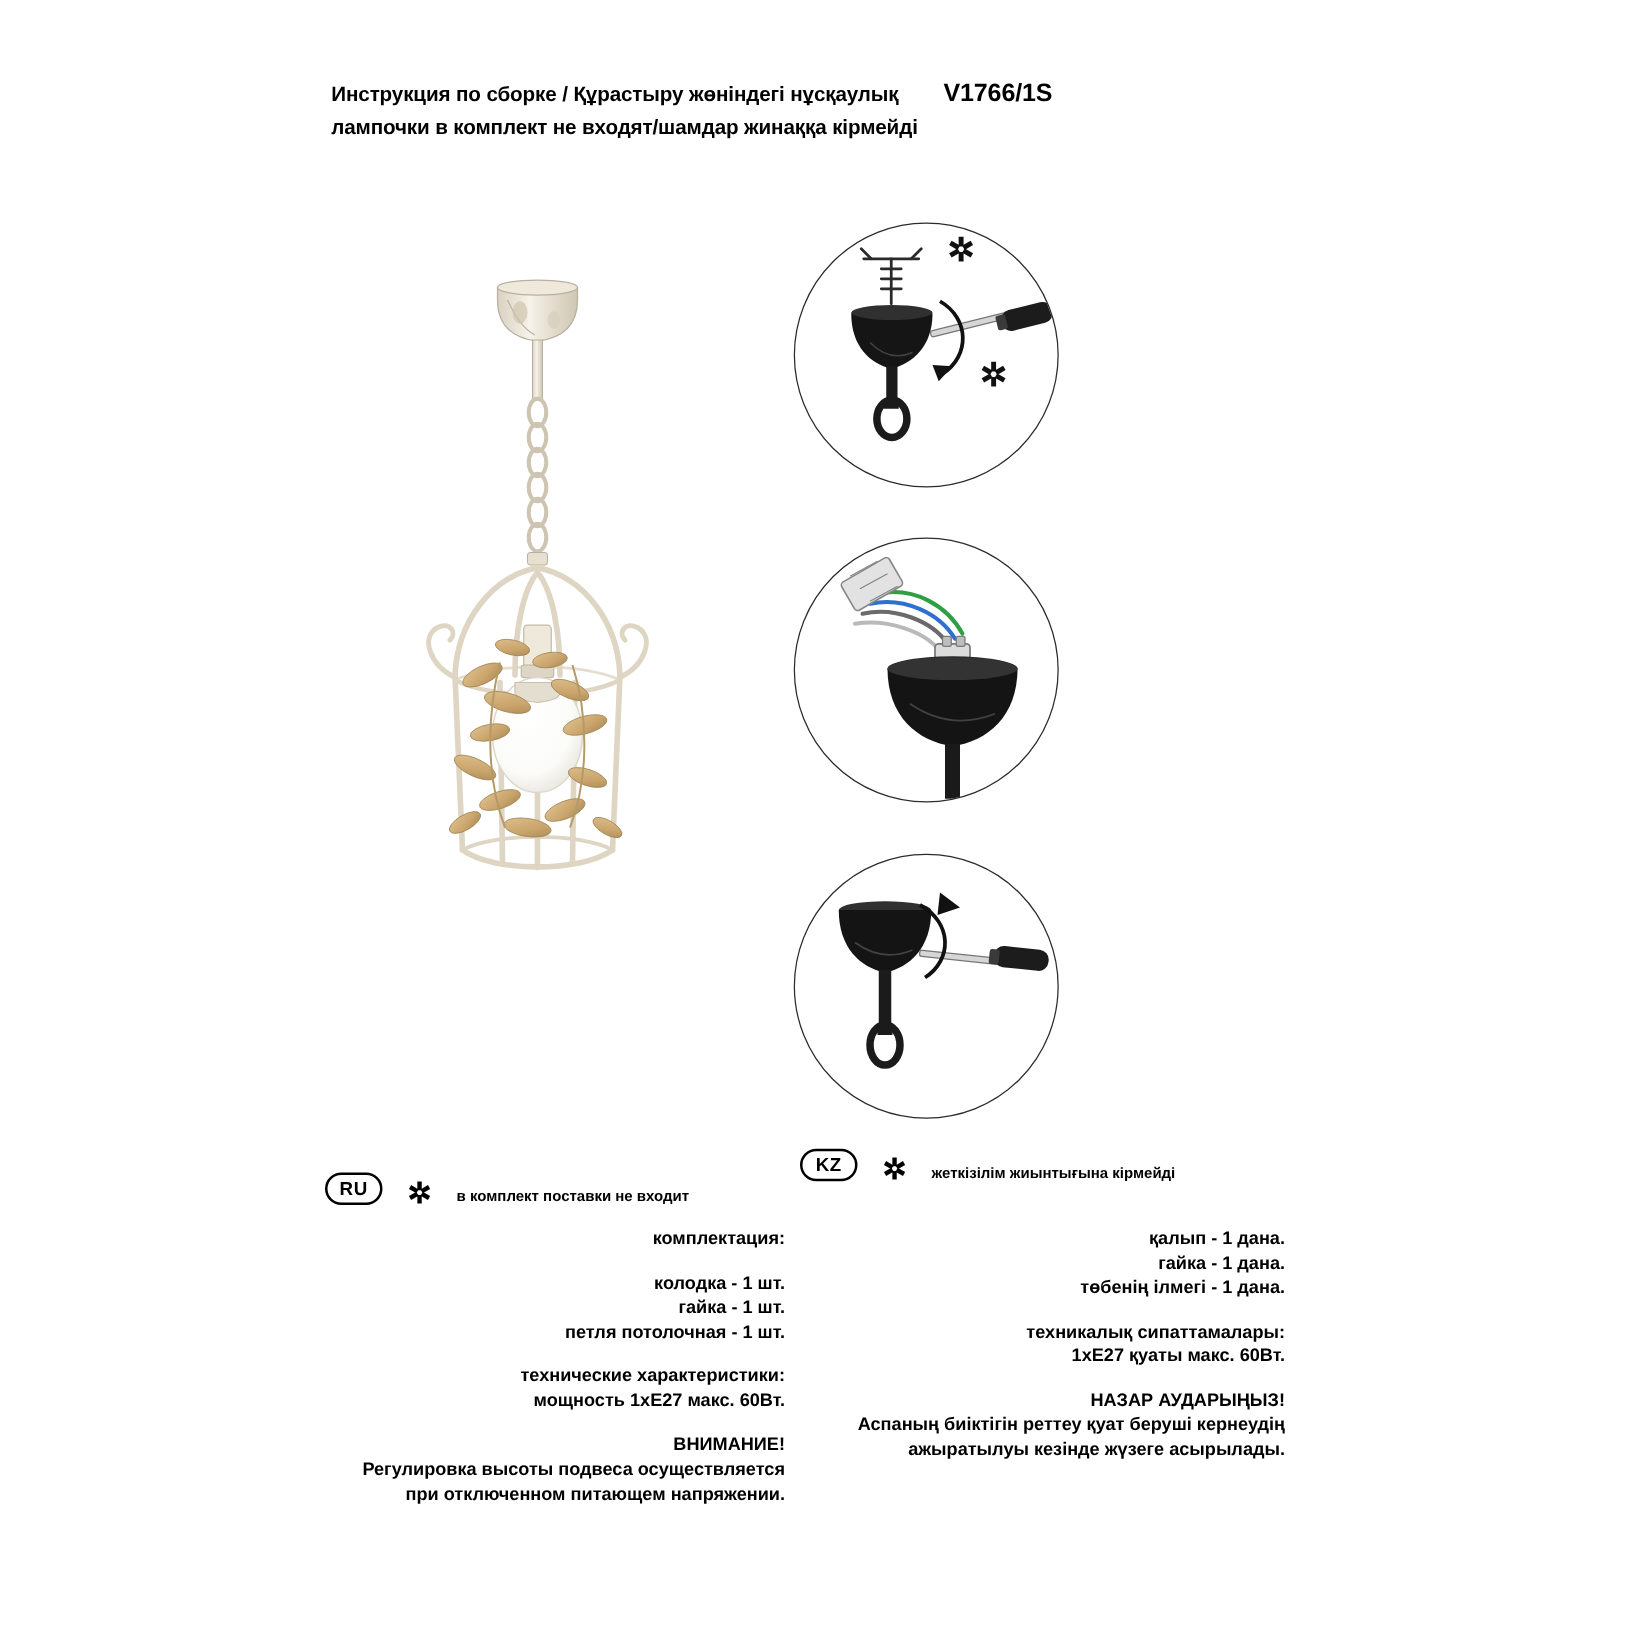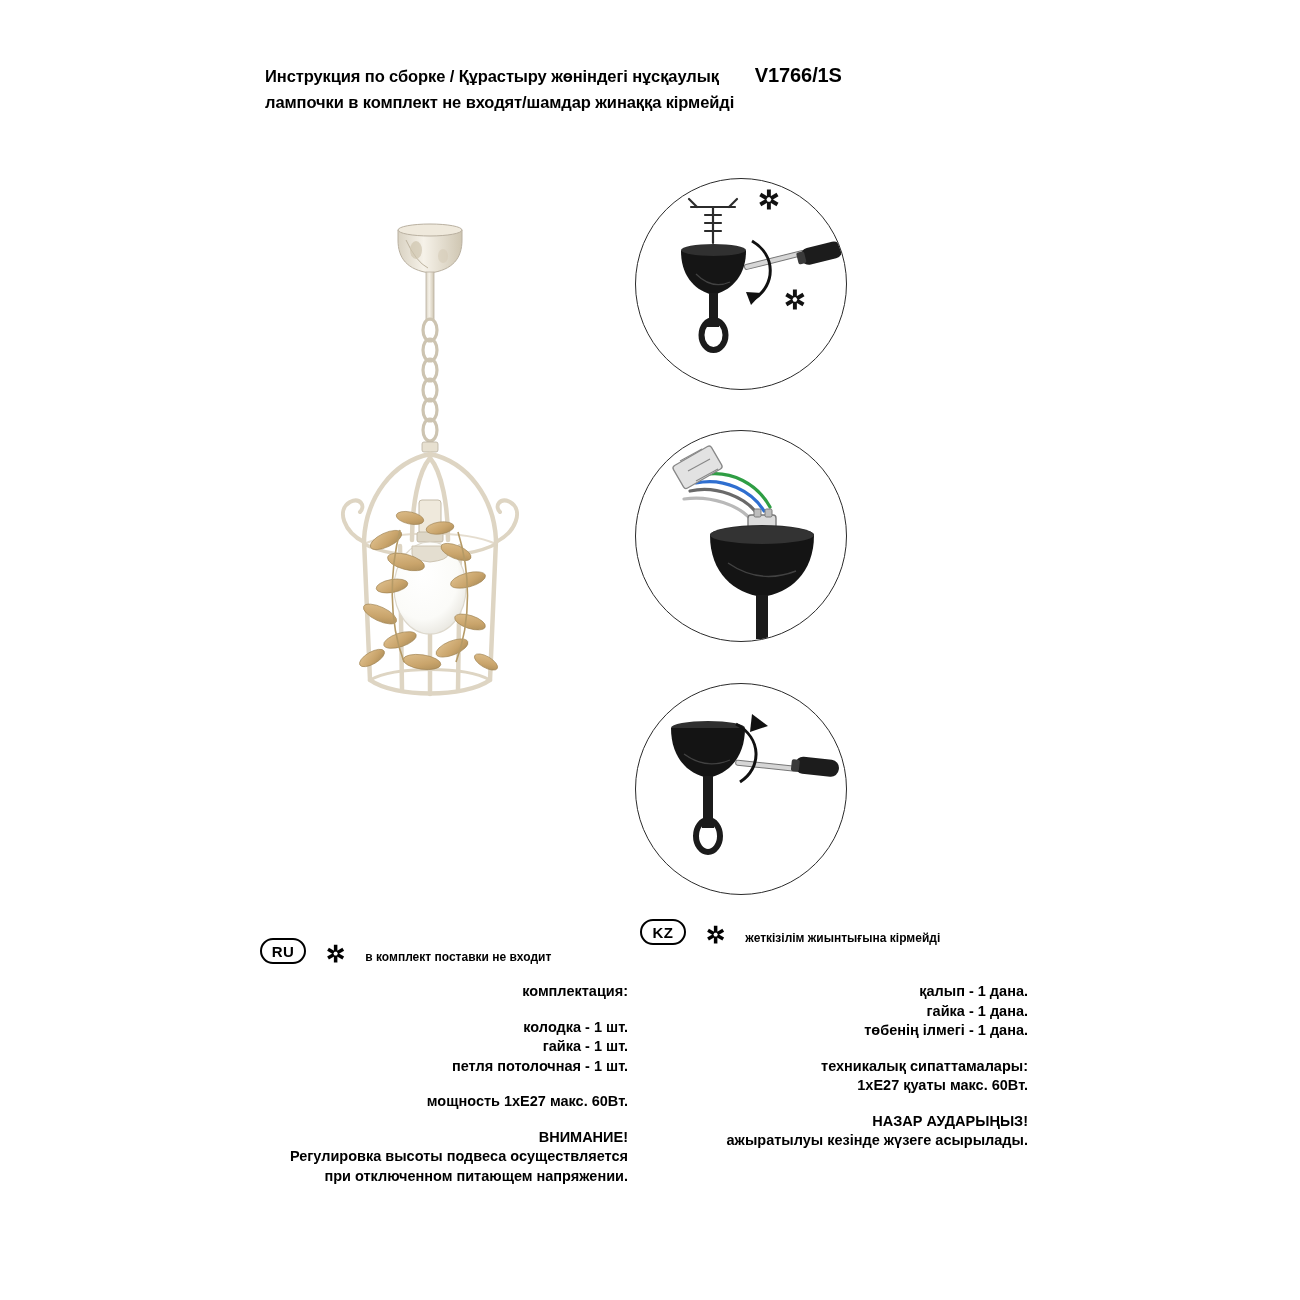--- a/index.html
+++ b/index.html
@@ -371,20 +371,21 @@
 <div class="text-col" id="col-ru">
   <div class="blk">
     <p>комплектация:</p>
   </div>
   <div class="blk">
     <p>колодка - 1 шт.</p>
     <p>гайка - 1 шт.</p>
     <p>петля потолочная - 1 шт.</p>
   </div>
   <div class="blk">
+    <p>технические характеристики:</p>
     <p class="indent">мощность 1xE27 макс. 60Вт.</p>
   </div>
   <div class="blk">
     <p class="warn-title">ВНИМАНИЕ!</p>
     <p class="nowrap">Регулировка высоты подвеса осуществляется</p>
     <p class="nowrap">при отключенном питающем напряжении.</p>
   </div>
 </div>
 
 <div class="text-col" id="col-kz">
@@ -392,15 +393,16 @@
     <p>қалып - 1 дана.</p>
     <p>гайка - 1 дана.</p>
     <p>төбенің ілмегі - 1 дана.</p>
   </div>
   <div class="blk">
     <p>техникалық сипаттамалары:</p>
     <p>1xE27 қуаты макс. 60Вт.</p>
   </div>
   <div class="blk">
     <p class="warn-title">НАЗАР АУДАРЫҢЫЗ!</p>
+    <p class="nowrap">Аспаның биіктігін реттеу қуат беруші кернеудің</p>
     <p class="nowrap">ажыратылуы кезінде жүзеге асырылады.</p>
   </div>
 </div>
 
 </body></html>

